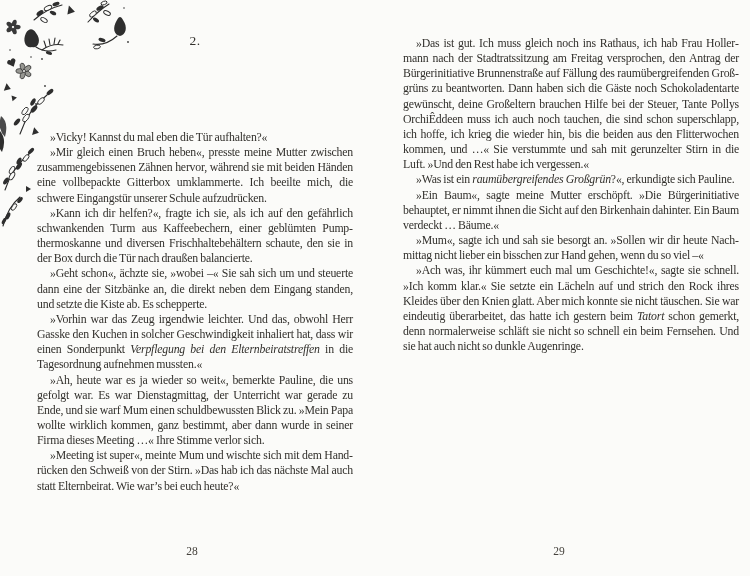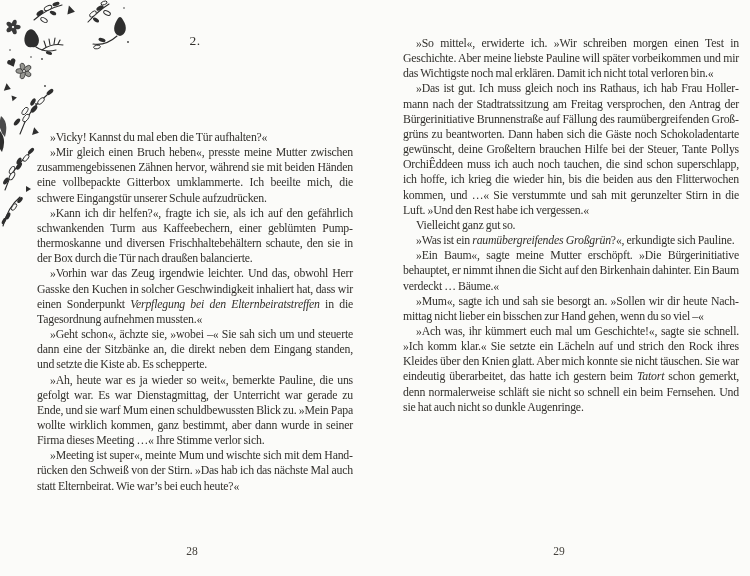--- a/index.html
+++ b/index.html
@@ -161,33 +161,31 @@
       <ellipse cx="4" cy="221" rx="3.4" ry="1.7" transform="rotate(120 4 221)" fill="#2e2e2e"></ellipse>
     </g>
   </svg>
 
   <div>
     <div class="chapter-num">2.</div>
     <div class="page-col left-col">
         <p class="para">»Vicky! Kannst du mal eben die Tür aufhalten?«</p>
         <p class="para">»Mir gleich einen Bruch heben«, presste meine Mutter zwischen zusammen­gebissenen Zähnen hervor, während sie mit beiden Händen eine voll­bepackte Gitter­box um­klammerte. Ich beeilte mich, die schwere Eingangs­tür unserer Schule aufzu­drücken.</p>
         <p class="para">»Kann ich dir helfen?«, fragte ich sie, als ich auf den gefähr­lich schwankenden Turm aus Kaffee­bechern, einer geblümten Pump­thermos­kanne und diversen Frisch­halte­behältern schaute, den sie in der Box durch die Tür nach draußen balan­cierte.</p>
+        <p class="para">»Geht schon«, ächzte sie, »wobei –« Sie sah sich um und steu­erte dann eine der Sitz­bänke an, die direkt neben dem Eingang standen, und setzte die Kiste ab. Es schepperte.</p>
         <p class="para">»Vorhin war das Zeug irgendwie leichter. Und das, obwohl Herr Gasske den Kuchen in solcher Geschwindig­keit inha­liert hat, dass wir einen Sonderpunkt <em>Ver­pflegung bei den Eltern­beirats­treffen</em> in die Tages­ordnung aufnehmen mussten.«</p>
-        <p class="para">»Geht schon«, ächzte sie, »wobei –« Sie sah sich um und steu­erte dann eine der Sitz­bänke an, die direkt neben dem Eingang standen, und setzte die Kiste ab. Es schepperte.</p>
         <p class="para">»Ah, heute war es ja wieder so weit«, bemerkte Pauline, die uns gefolgt war. Es war Dienstag­mittag, der Unter­richt war gerade zu Ende, und sie warf Mum einen schuld­bewussten Blick zu. »Mein Papa wollte wirklich kommen, ganz bestimmt, aber dann wurde in seiner Firma dieses Meeting …« Ihre Stimme verlor sich.</p>
         <p class="para">»Meeting ist super«, meinte Mum und wischte sich mit dem Hand­rücken den Schweiß von der Stirn. »Das hab ich das nächste Mal auch statt Eltern­beirat. Wie war’s bei euch heute?«</p>
       </div>
     <div class="pagenum pagenum-left">28</div>
   </div>
 
   <div>
     <div class="page-col right-col">
-        <p class="para">»So mittel«, erwiderte ich. »Wir schreiben morgen einen Test in Geschichte. Aber meine liebste Pauline will später vorbei­kommen und mir das Wichtigste noch mal erklären. Damit ich nicht total verloren bin.«</p>
         <p class="para">»Das ist gut. Ich muss gleich noch ins Rathaus, ich hab Frau Holler­mann nach der Stadtrats­sitzung am Freitag ver­sprochen, den Antrag der Bürger­initiative Brunnen­straße auf Fällung des raum­über­greifenden Groß­grüns zu beant­worten. Dann haben sich die Gäste noch Schoko­laden­tarte gewünscht, deine Groß­eltern brauchen Hilfe bei der Steuer, Tante Pollys OrchiÊddeen muss ich auch noch tauchen, die sind schon super­schlapp, ich hoffe, ich krieg die wieder hin, bis die beiden aus den Flitter­wochen kom­men, und …« Sie ver­stummte und sah mit gerunzel­ter Stirn in die Luft. »Und den Rest habe ich vergessen.«</p>
-        <p class="para">Vielleicht ganz gut so.</p>
         <p class="para">»Was ist ein <em>raum­über­greifendes Groß­grün</em>?«, erkundigte sich Pauline.</p>
         <p class="para">»Ein Baum«, sagte meine Mutter erschöpft. »Die Bürger­ini­tiative behauptet, er nimmt ihnen die Sicht auf den Birken­hain dahinter. Ein Baum verdeckt … Bäume.«</p>
         <p class="para">»Mum«, sagte ich und sah sie besorgt an. »Sollen wir dir heute Nach­mittag nicht lieber ein bisschen zur Hand gehen, wenn du so viel –«</p>
         <p class="para">»Ach was, ihr kümmert euch mal um Geschichte!«, sagte sie schnell. »Ich komm klar.« Sie setzte ein Lächeln auf und strich den Rock ihres Kleides über den Knien glatt. Aber mich konnte sie nicht täuschen. Sie war eindeutig über­arbeitet, das hatte ich ges­tern beim <em>Tatort</em> schon gemerkt, denn normaler­weise schläft sie nicht so schnell ein beim Fernsehen. Und sie hat auch nicht so dunkle Augen­ringe.</p>
       </div>
     <div class="pagenum pagenum-right">29</div>
   </div>
 
 </div>
 

